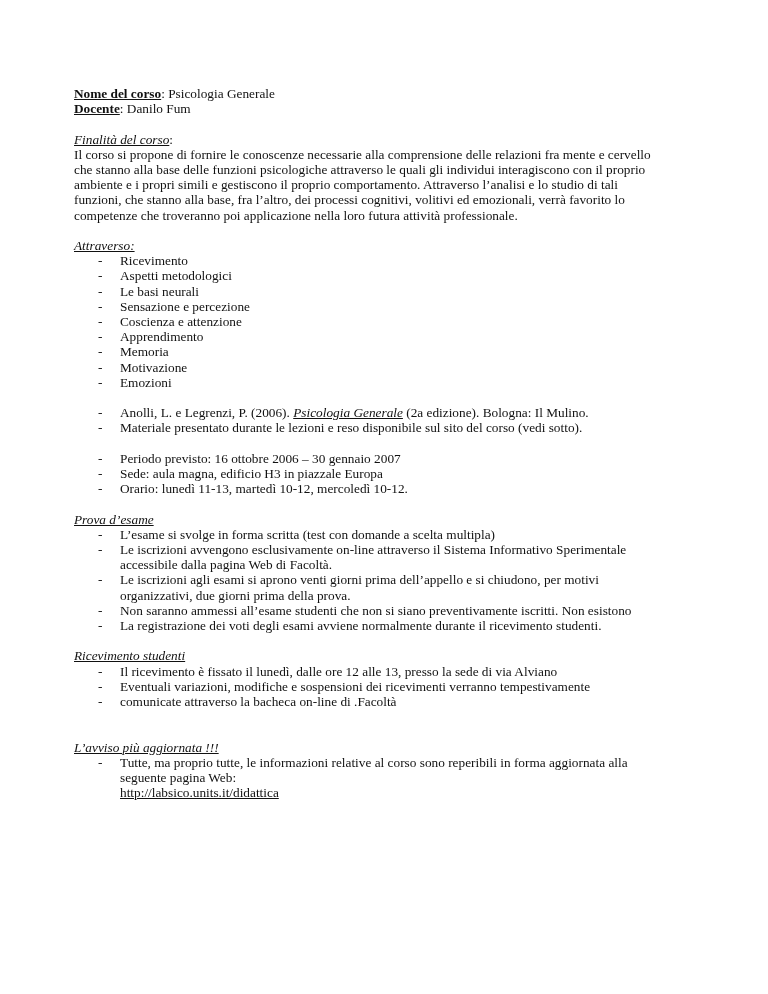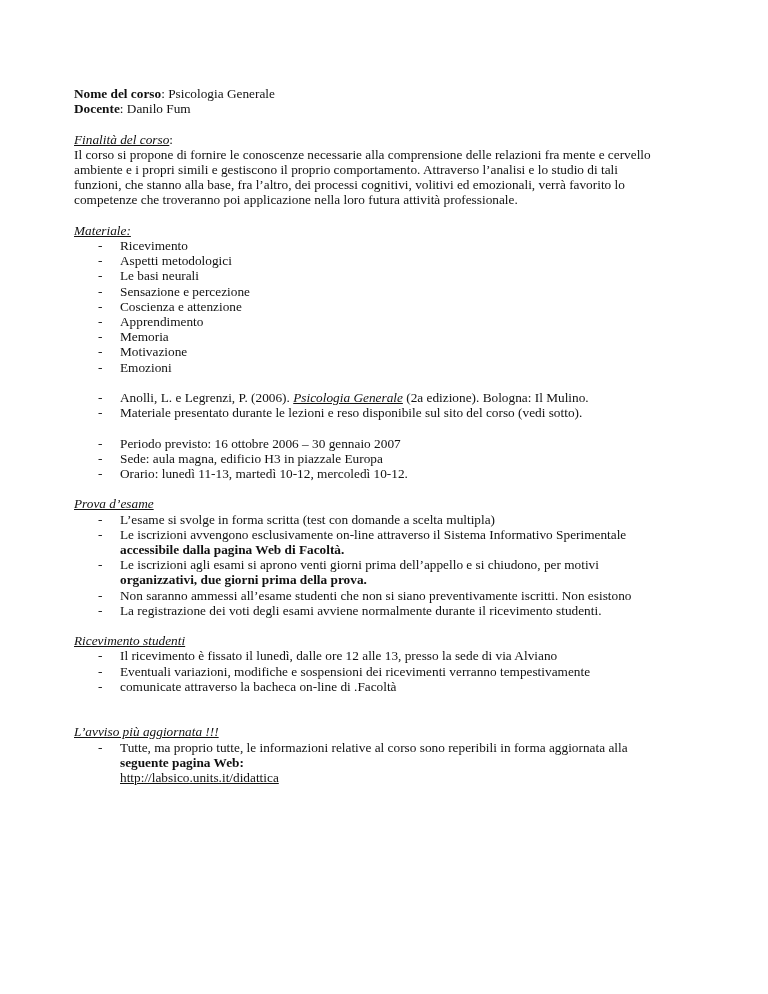--- a/index.html
+++ b/index.html
@@ -3,56 +3,57 @@
   <meta charset="utf-8">
   <style>
     html, body { margin: 0; padding: 0; background: #ffffff; }
     body {
       width: 768px; height: 994px; overflow: hidden; position: relative;
       font-family: "Liberation Serif", "DejaVu Serif", serif;
       font-size: 13.3px; line-height: 15.2px; color: #111111;
     }
     .page { position: absolute; left: 74px; top: 86px; width: 630px; }
     .line { white-space: nowrap; }
-    .b { font-weight: bold; }
+    .b { font-weight: bold; text-decoration: underline; }
     .i { font-style: italic; text-decoration: underline; }
     .gap { height: 15.2px; }
     .gap2 { height: 30.4px; }
     .list { margin: 0; padding: 0; list-style: none; }
     .list li { position: relative; padding-left: 46px; }
     .list li .dash { position: absolute; left: 24px; top: 0; }
     .list li .txt { display: block; }
-    .cont { display: block; font-weight: bold; }
+    .cont { display: block; }
     .url { display: block; text-decoration: underline; }
   </style>
 </head>
 <body>
 
 <div class="page">
 
   <div class="line">
     <span class="b">Nome del corso</span><span>: Psicologia Generale</span>
   </div>
   <div class="line">
     <span class="b">Docente</span><span>: Danilo Fum</span>
   </div>
 
   <div class="gap"></div>
 
   <div class="line"><span class="i">Finalità del corso</span><span>:</span></div>
   <div>
     <div class="line">Il corso si propone di fornire le conoscenze necessarie  alla comprensione delle relazioni fra mente e cervello</div>
+    <div class="line">che stanno alla base delle funzioni psicologiche attraverso le quali gli individui interagiscono con il proprio</div>
     <div class="line">ambiente e i propri simili e gestiscono il proprio comportamento.  Attraverso l’analisi e lo studio di tali</div>
     <div class="line">funzioni, che stanno alla base, fra l’altro, dei processi cognitivi, volitivi ed emozionali, verrà favorito lo</div>
     <div class="line">competenze che troveranno poi applicazione nella loro futura attività professionale.</div>
   </div>
 
   <div class="gap"></div>
 
-  <div class="line i">Materiale:</div>
+  <div class="line i">Attraverso:</div>
   <ul class="list">
     <li>
         <span class="dash">-</span>
         <span class="txt">Ricevimento</span>
       </li>
     <li>
         <span class="dash">-</span>
         <span class="txt">Aspetti metodologici</span>
       </li>
     <li>

